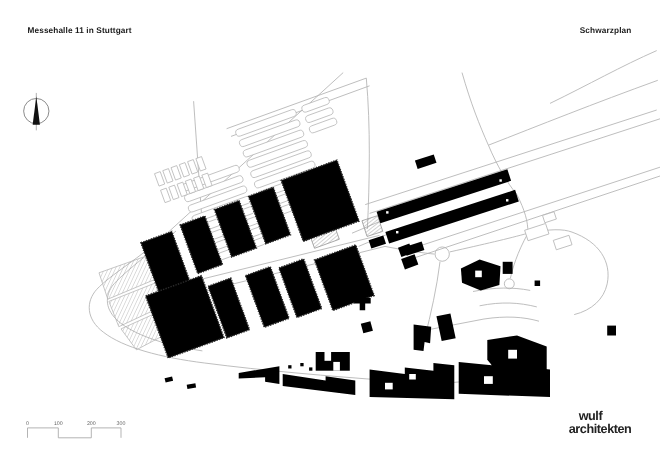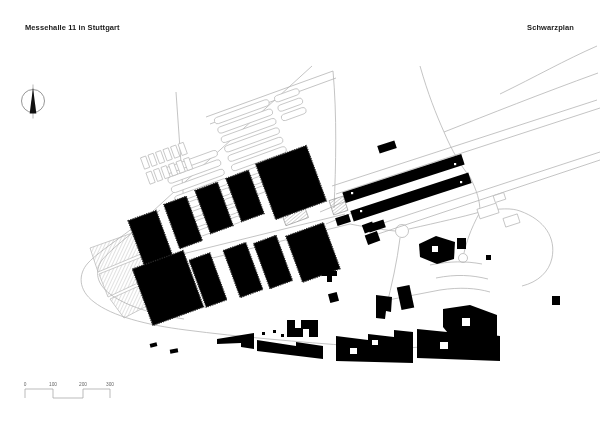--- a/index.html
+++ b/index.html
@@ -190,14 +190,18 @@
 
     <g>
       <path d="M25,398 L25,389 L53,389 L53,398 L83,398 L83,389 L110,389 L110,398" fill="none" stroke="#aaaaaa" stroke-width="0.8"></path>
       <text x="25" y="386" font-size="4.8" fill="#666" text-anchor="middle" font-family="Liberation Sans, sans-serif">0</text>
       <text x="53" y="386" font-size="4.8" fill="#666" text-anchor="middle" font-family="Liberation Sans, sans-serif">100</text>
       <text x="83" y="386" font-size="4.8" fill="#666" text-anchor="middle" font-family="Liberation Sans, sans-serif">200</text>
       <text x="110" y="386" font-size="4.8" fill="#666" text-anchor="middle" font-family="Liberation Sans, sans-serif">300</text>
     </g>
   </svg>
 
+  <div class="logo">
+    <span class="l1">wulf</span>
+    <span class="l2">architekten</span>
+  </div>
 
 </div>
 
 </body></html>

